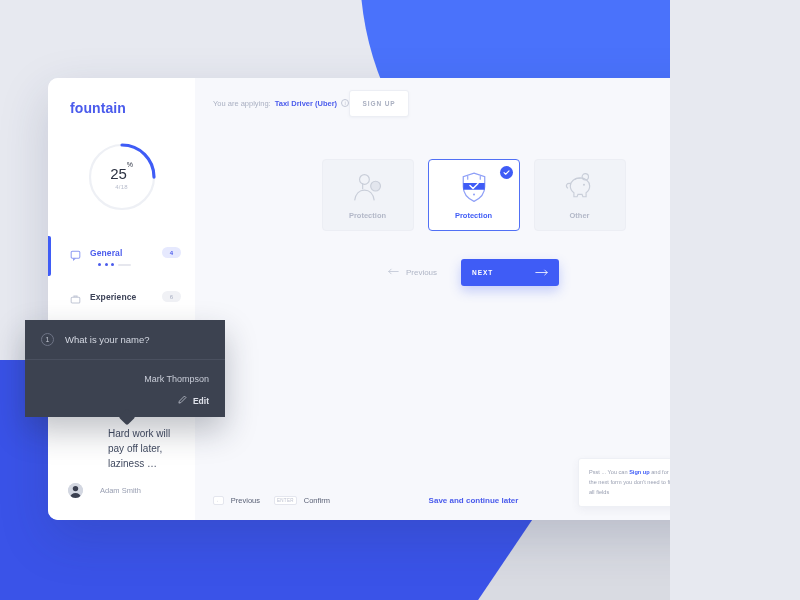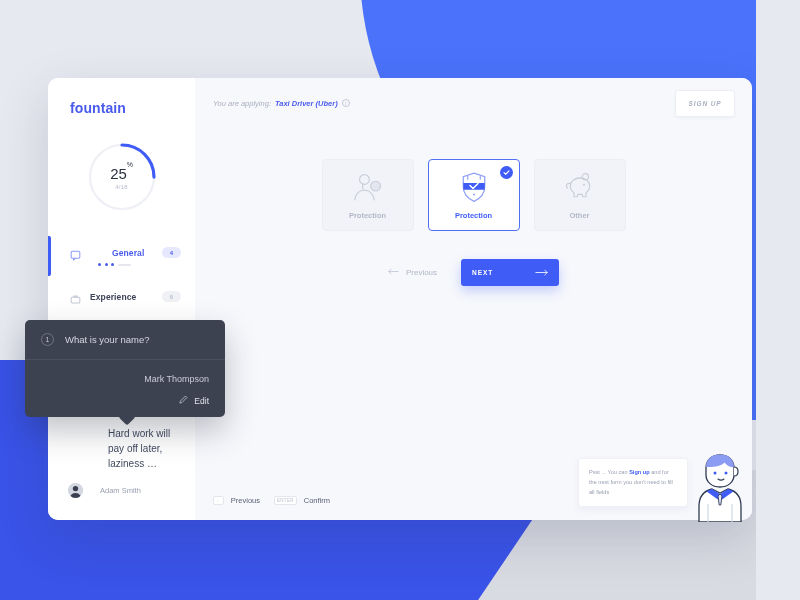--- a/index.html
+++ b/index.html
@@ -2,21 +2,21 @@
 <html><head>
 <meta charset="utf-8">
 <style>
   * { box-sizing: border-box; margin: 0; padding: 0; }
   html, body {
     width: 800px; height: 600px;
     font-family: "Liberation Sans", sans-serif;
     background: #e7e9f0;
     overflow: hidden;
   }
-  #stage { position: relative; width: 756px; height: 600px; overflow: hidden; }
+  #stage { position: relative; width: 670px; height: 600px; overflow: hidden; }
 
   
   .bg-blue-top {
     position: absolute; top: -60px; left: 360px;
     width: 520px; height: 330px;
     background: #4a72fb;
     border-bottom-left-radius: 300px;
   }
   .bg-blue-right {
     position: absolute; top: 0; left: 690px;
@@ -73,21 +73,21 @@
   .nav-item {
     position: relative; display: flex; align-items: center;
     padding: 7px 14px 7px 22px; min-height: 22px;
   }
   .nav-item .accent {
     position: absolute; left: 0; top: -4px; width: 2.5px; height: 40px;
     background: #3f5cf6; border-radius: 0 2px 2px 0;
   }
   .nav-ico { width: 11px; height: 11px; flex: 0 0 11px; margin-right: 9px; }
   .nav-label { font-size: 8.5px; font-weight: bold; flex: 1; letter-spacing: .1px;}
-  .nav-label.active { color: #4a5bec; margin-left: 22px; }
+  .nav-label.active { color: #4a5bec; }
   .nav-label.idle { color: #3c4257; }
   .badge {
     width: 19px; height: 11px; border-radius: 6px;
     display: flex; align-items: center; justify-content: center;
     font-size: 6px; font-weight: bold;
   }
   .badge.active { background: #e6e9fe; color: #4a5bec; }
   .badge.idle { background: #f0f1f5; color: #b9bece; }
   .steps { display: flex; align-items: center; gap: 3.5px; padding: 0 0 0 50px; margin-top: -2px; }
   .dot { width: 3px; height: 3px; border-radius: 50%; background: #4a5bec; }
@@ -102,21 +102,21 @@
   .avatar {
     width: 15px; height: 15px; border-radius: 50%;
     background: #cfd3de; overflow: hidden; position: relative; flex: 0 0 15px;
   }
   .quote-name { font-size: 7.5px; color: #9aa0b3; }
 
   
   .main { flex: 1; position: relative; background: #f7f8fc; }
   .topbar {
     height: 50px; display: flex; align-items: center;
-    justify-content: space-between; padding: 0 17px 0 18px; font-style: italic;
+    justify-content: flex-start; padding: 0 17px 0 18px;
   }
   .applying { font-size: 7.5px; color: #aab0c2; display: flex; align-items: center; gap: 4px; }
   .applying b { color: #4a5bec; font-weight: bold; }
   .info-icon {
     width: 8px; height: 8px; border-radius: 50%;
     border: .8px solid #c3c8d6; color: #c3c8d6;
     font-size: 6px; display: inline-flex; align-items: center; justify-content: center;
     line-height: 1;
   }
   .signup-btn {
@@ -171,37 +171,37 @@
   }
   .hint-lbl { font-size: 7.5px; color: #5a6176; }
   .save-later {
     position: absolute; left: 0; right: 0; text-align: center;
     font-size: 8px; color: #4a5bec; font-weight: bold; cursor: pointer;
   }
 
   
   .dark-card {
     position: absolute; left: 25px; top: 320px; width: 200px;
-    background: #3c4250; border-radius: 5px;
+    background: #3c4250; border-radius: 0;
     box-shadow: 0 14px 32px rgba(30,36,54,.28);
   }
   .dark-head {
     display: flex; align-items: center; gap: 11px;
     padding: 13px 16px; border-bottom: 1px solid #4a505f;
   }
   .num-circle {
     width: 13px; height: 13px; border-radius: 50%; border: 1px solid #6e7486;
     color: #c4c8d3; font-size: 7px; display: flex; align-items: center; justify-content: center;
   }
   .dark-q { color: #d4d8e2; font-size: 9.5px; }
   .dark-body { padding: 14px 16px 11px; }
   .dark-answer { color: #c9cdd8; font-size: 9px; text-align: right; }
   .dark-edit {
     display: flex; align-items: center; justify-content: flex-end;
-    gap: 6px; margin-top: 11px; cursor: pointer;
+    gap: 6px; margin-top: 11px; cursor: pointer; font-weight: bold;
   }
   .dark-edit span { color: #dfe2ea; font-size: 8.5px; }
   .dark-arrow {
     position: absolute; left: 96px; bottom: -6px;
     width: 12px; height: 12px; background: #3c4250;
     transform: rotate(45deg); border-radius: 2px;
   }
 
   
   .helper {
@@ -366,20 +366,21 @@
         </div>
       </div>
 
       <div class="bottombar">
         <div class="hint">
           <span class="key">←</span>
           <span class="hint-lbl">Previous</span>
           <span class="key" style="margin-left:7px">ENTER</span>
           <span class="hint-lbl">Confirm</span>
         </div>
+        <div class="save-later">Save and continue later</div>
       </div>
 
     </section>
   </div>
 
   <div class="dark-card">
     <div class="dark-head">
       <span class="num-circle">1</span>
       <span class="dark-q">What is your name?</span>
     </div>

